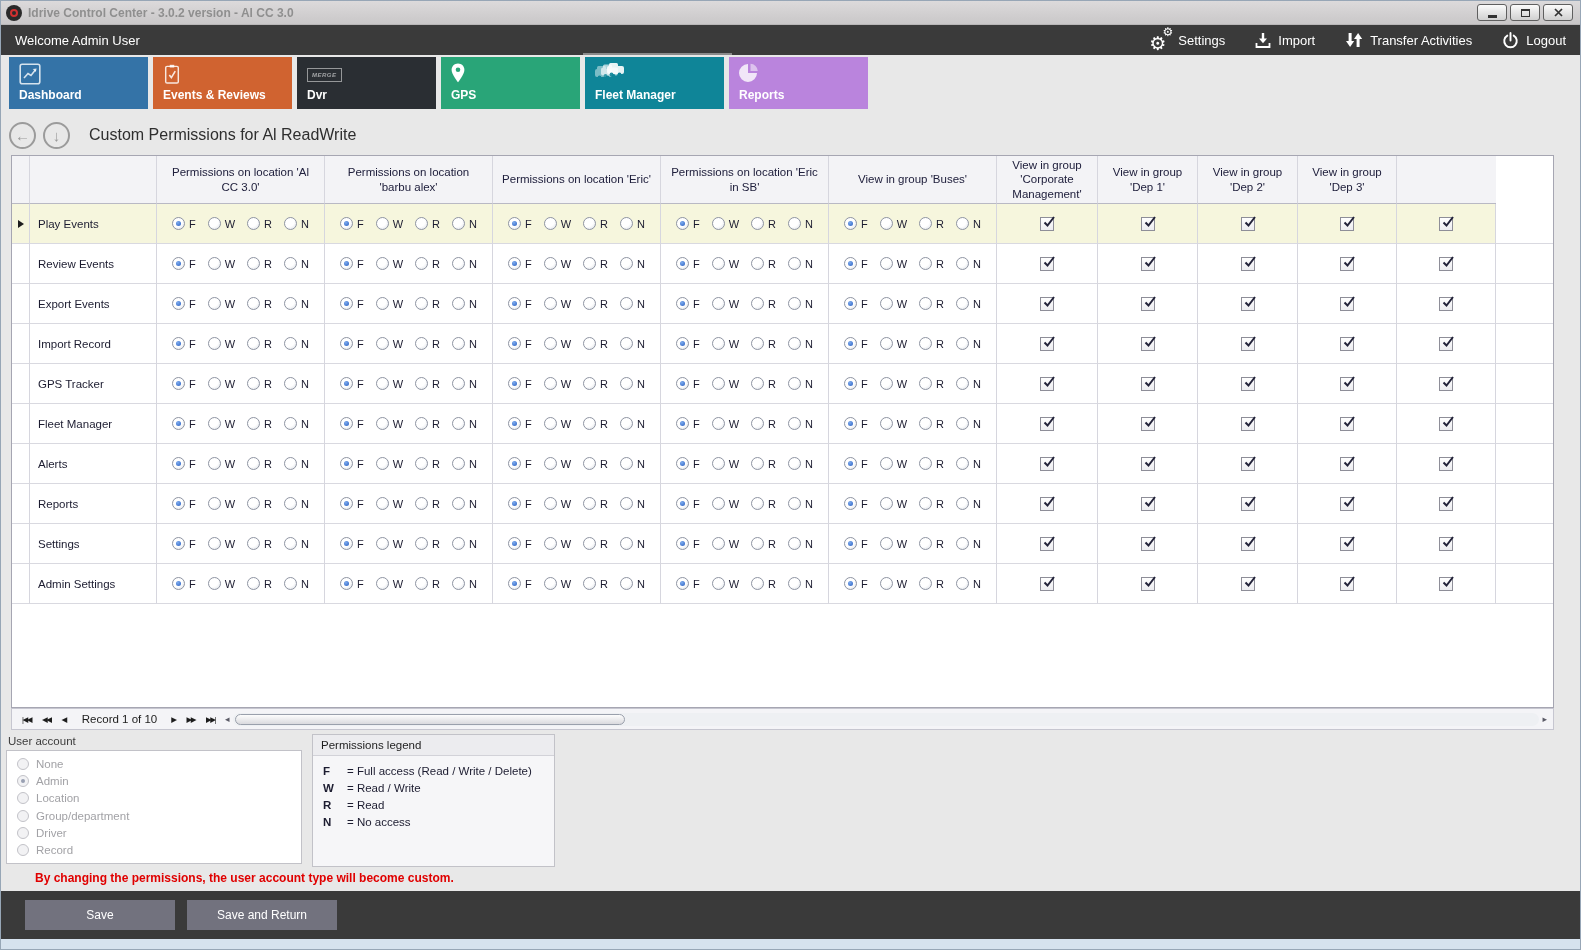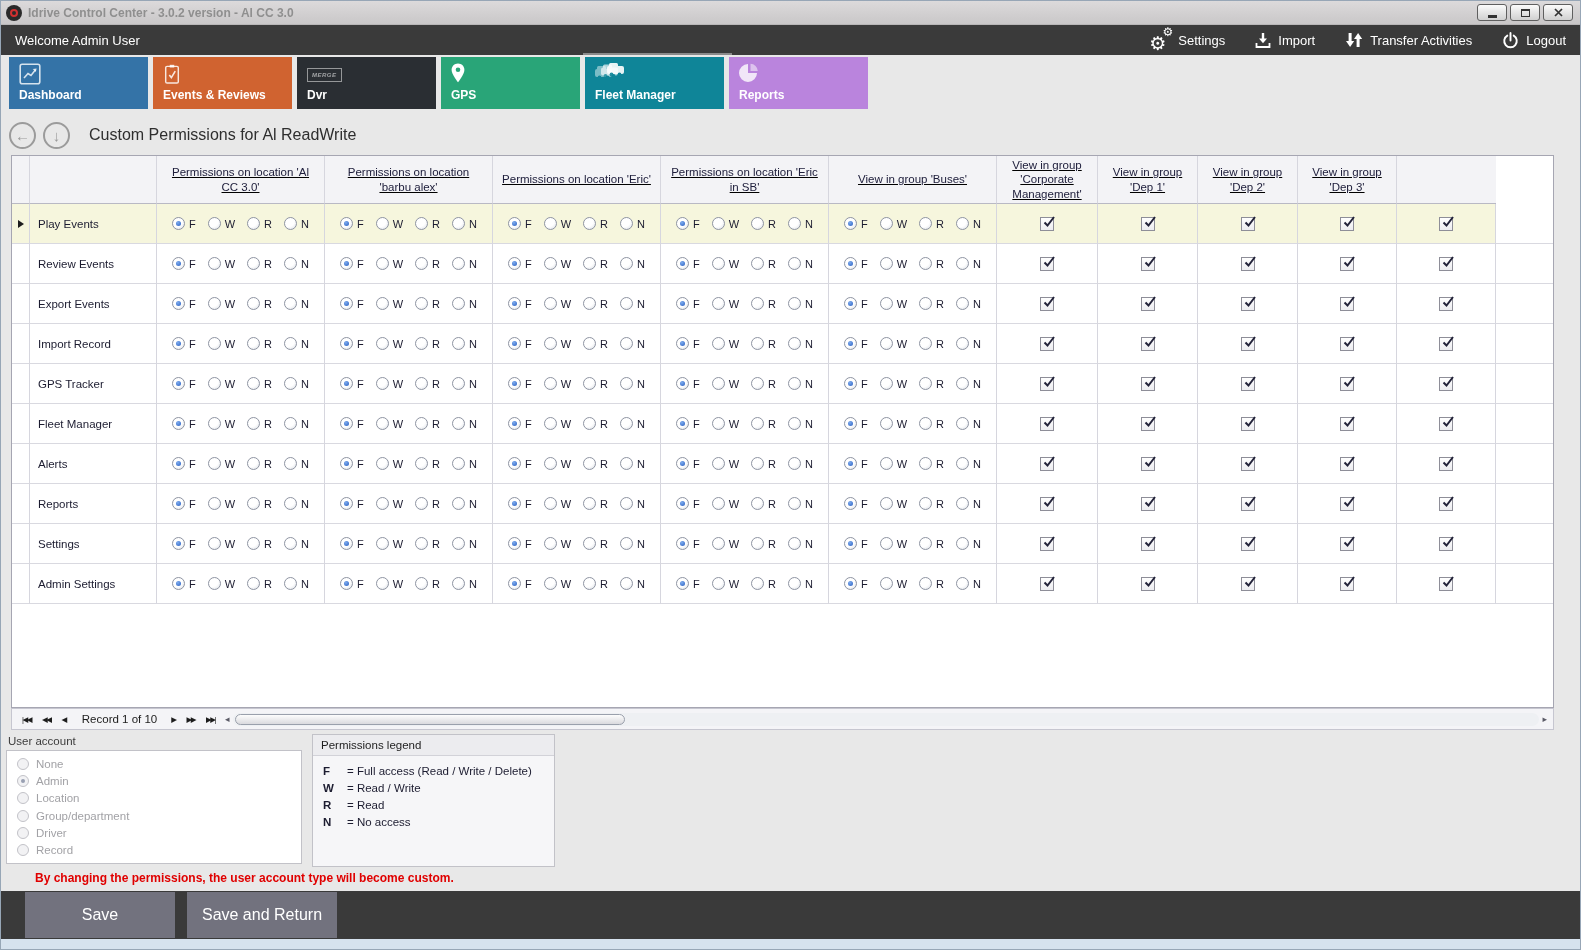--- a/index.html
+++ b/index.html
@@ -42,21 +42,21 @@
   
   .nav-row { height:40px; flex:none; display:flex; align-items:center; gap:7px; padding-left:8px; }
   .circle-btn { width:27px; height:27px; border:2px solid #9b9b9b; border-radius:50%; color:#9b9b9b;
                 display:flex; align-items:center; justify-content:center; font-size:15px; background:transparent; }
   .page-title { font-size:16px; color:#2e2e2e; margin-left:12px; }
 
   
   .grid-wrap { width:1543px; margin-left:10px; height:553px; flex:none; background:#fff;
                border:1px solid #a6a6b2; overflow:hidden; }
   .t-row { display:grid; grid-template-columns:18px 127px 168px 168px 168px 168px 168px 101px 100px 100px 99px 99px minmax(30px,1fr); height:40px; }
-  .t-row.t-header { height:48px;text-decoration:underline; }
+  .t-row.t-header { height:48px; }
   .t-cell { border-right:1px solid #d6d6de; border-bottom:1px solid #d9d9e0; display:flex; align-items:center; overflow:hidden; background:#fff; }
   .t-header .t-cell { background:#f3f3f6; border-bottom:1px solid #b9b9c4; color:#20203d; font-size:11.5px;
                       justify-content:center; text-align:center; padding:2px 6px; line-height:1.25; }
   .t-cell.c-fill { border-right:none; }
   .t-row.highlighted .t-cell:not(.c-fill) { background:#f6f6dd; }
   .c-ind { justify-content:center; }
   .row-arrow { width:0; height:0; border-left:6px solid #1d1d1d; border-top:4px solid transparent; border-bottom:4px solid transparent; }
   .c-label { padding-left:8px; font-size:11.5px; color:#1c1c30; }
   .c-perm { padding:0 15px; justify-content:space-between; }
   .radio-item { display:flex; align-items:center; gap:4px; }
@@ -95,21 +95,21 @@
   .legend-header { height:21px; background:#ececef; border-bottom:1px solid #d2d2d8; font-size:11.5px; color:#1e1e1e;
                    display:flex; align-items:center; padding-left:8px; }
   .legend-body { padding:9px 10px; display:flex; flex-direction:column; gap:5px; }
   .legend-item { display:flex; font-size:11.5px; color:#1c1c30; }
   .legend-key { font-weight:bold; width:24px; flex:none; }
 
   .warning { flex:none; color:#e00000; font-weight:bold; font-size:12px; padding:3px 0 0 6px;margin-left:28px; }
 
   
   .footer { height:48px; flex:none; margin-top:6px; background:#3a3a3a; display:flex; align-items:center; gap:12px; padding-left:24px; }
-  .footer-btn { width:150px; height:46px; background:#72727e; color:#fff; font-size:16px;
+  .footer-btn { width:150px; height:30px; background:#72727e; color:#fff; font-size:12px;
                 display:flex; align-items:center; justify-content:center; border:none; }
   .bottom-strip { flex:1; background:#d6e2ee; }
 </style>
 </head>
 <body>
 
 <div class="window">
 
   <div class="titlebar">
     <span class="app-logo">

